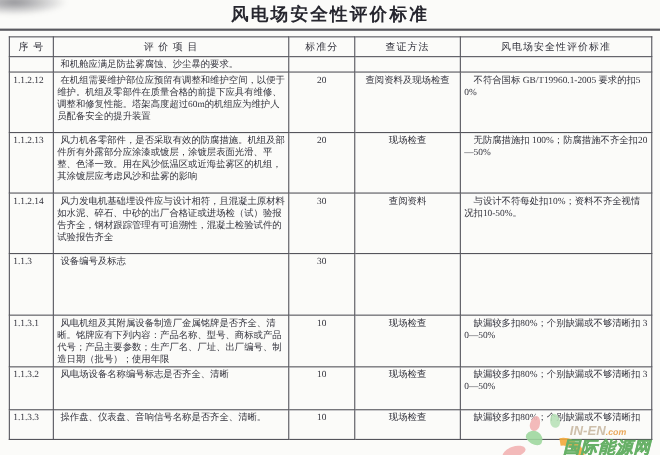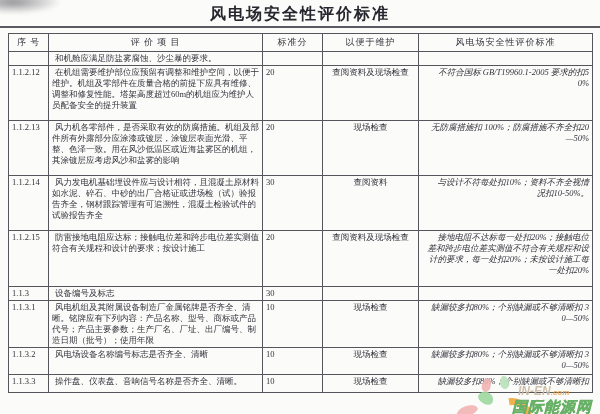--- a/index.html
+++ b/index.html
@@ -41,23 +41,23 @@
     letter-spacing:1px;height:15px;
   }
   col.c-no{width:40px;}
   col.c-item{width:214px;}
   col.c-score{width:60px;}
   col.c-method{width:96px;}
   col.c-criteria{width:174px;}
 
   td.col-no{text-align:left;padding-left:4px;margin-top:20px;}
   td.col-item{text-align:left;text-indent:3px;}
-  td.col-score{text-align:left;vertical-align:middle;}
+  td.col-score{text-align:center;vertical-align:middle;}
   td.col-method{text-align:center;padding-top:3px;}
-  td.col-criteria{text-align:right;text-indent:1em;padding-top:3px;font-style:italic;}
+  td.col-criteria{text-align:left;text-indent:1em;padding-top:3px;}
 
   tbody tr:nth-child(1){height:14px;}
   tbody tr:nth-child(2){height:55px;}
   tbody tr:nth-child(3){height:55px;}
   tbody tr:nth-child(4){height:55px;}
   tbody tr:nth-child(5){height:56px;}
   tbody tr:nth-child(6){height:14px;}
   tbody tr:nth-child(7){height:39px;}
   tbody tr:nth-child(8){height:27px;}
   tbody tr:nth-child(9){height:18px;}
@@ -103,21 +103,21 @@
         <col class="c-item">
         <col class="c-score">
         <col class="c-method">
         <col class="c-criteria">
     </colgroup>
     <thead>
       <tr>
         <th>序  号</th>
         <th>评 价 项 目</th>
         <th>标准分</th>
-        <th>以便于维护</th>
+        <th>查证方法</th>
         <th>风电场安全性评价标准</th>
       </tr>
     </thead>
     <tbody>
         <tr>
           <td class="col-no"></td>
           <td class="col-item">和机舱应满足防盐雾腐蚀、沙尘暴的要求。</td>
           <td class="col-score"></td>
           <td class="col-method"></td>
           <td class="col-criteria"></td>
@@ -135,27 +135,20 @@
           <td class="col-score">20</td>
           <td class="col-method">现场检查</td>
           <td class="col-criteria">无防腐措施扣 100%；防腐措施不齐全扣20—50%</td>
         </tr>
         <tr>
           <td class="col-no">1.1.2.14</td>
           <td class="col-item">风力发电机基础埋设件应与设计相符，且混凝土原材料如水泥、碎石、中砂的出厂合格证或进场检（试）验报告齐全，钢材跟踪管理有可追溯性，混凝土检验试件的试验报告齐全</td>
           <td class="col-score">30</td>
           <td class="col-method">查阅资料</td>
           <td class="col-criteria">与设计不符每处扣10%；资料不齐全视情况扣10-50%。</td>
-        </tr>
-        <tr>
-          <td class="col-no">1.1.2.15</td>
-          <td class="col-item">防雷接地电阻应达标；接触电位差和跨步电位差实测值符合有关规程和设计的要求；按设计施工</td>
-          <td class="col-score">20</td>
-          <td class="col-method">查阅资料及现场检查</td>
-          <td class="col-criteria">接地电阻不达标每一处扣20%；接触电位差和跨步电位差实测值不符合有关规程和设计的要求，每一处扣20%；未按设计施工每一处扣20%</td>
         </tr>
         <tr>
           <td class="col-no">1.1.3</td>
           <td class="col-item">设备编号及标志</td>
           <td class="col-score">30</td>
           <td class="col-method"></td>
           <td class="col-criteria"></td>
         </tr>
         <tr>
           <td class="col-no">1.1.3.1</td>

